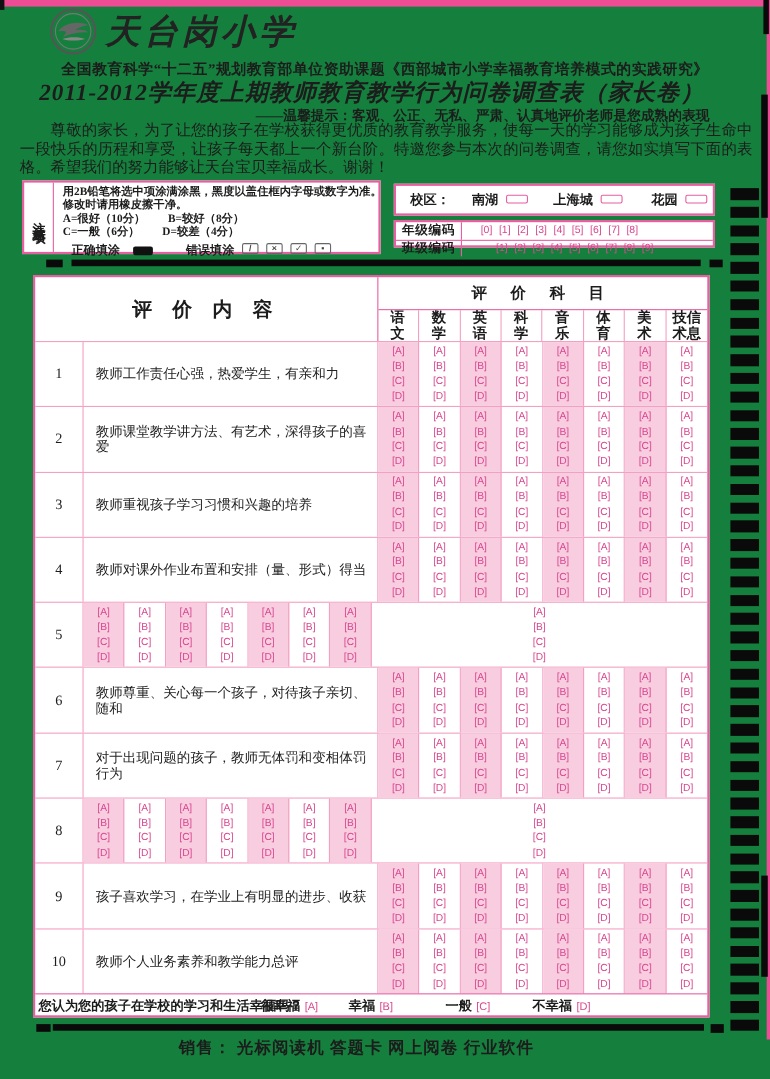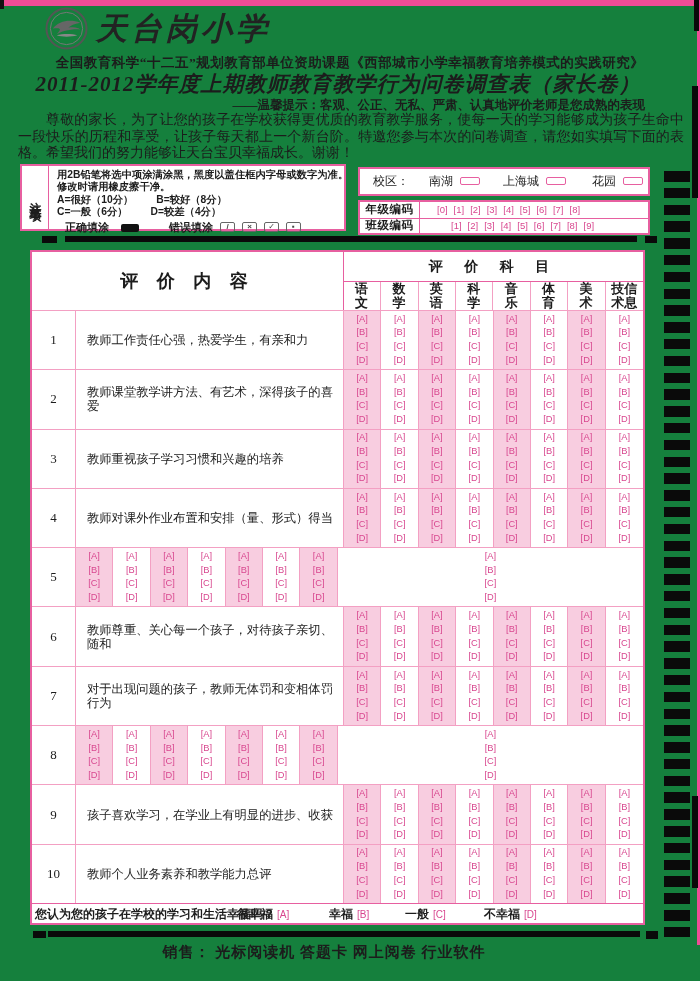--- a/index.html
+++ b/index.html
@@ -30,36 +30,36 @@
   .project-line{position:absolute;left:20px;top:54px;width:660px;text-align:center;font-size:13.5px;font-weight:bold;letter-spacing:.5px;}
   .main-title{position:absolute;left:28px;top:70px;width:620px;text-align:center;font-size:21px;font-weight:bold;font-style:italic;letter-spacing:1px;}
   .tip-line{position:absolute;left:0;top:97px;width:645px;text-align:right;font-size:12.5px;font-weight:bold;}
   .greeting{position:absolute;left:18px;top:112px;width:666px;font-size:14px;line-height:16.6px;text-indent:2em;text-align:justify;}
 
   
   .notice-box{position:absolute;left:20px;top:164px;width:326px;height:67px;border:2px solid var(--border-pink);display:flex;background:#fff;}
   .notice-label{width:27px;border-right:1px solid var(--border-pink);display:flex;align-items:center;justify-content:center;
     writing-mode:vertical-rl;text-orientation:upright;font-size:12px;font-weight:bold;letter-spacing:3px;}
   .notice-content{flex:1;padding:3px 6px 2px 8px;font-family:"Liberation Sans","DejaVu Sans",sans-serif;}
-  .notice-line{font-size:10.3px;font-weight:bold;line-height:12.3px;white-space:pre;}
+  .notice-line{font-size:10.3px;font-weight:bold;line-height:12.3px;white-space:pre;font-family:Liberation Serif, serif;}
   .fill-demo{display:flex;align-items:center;margin-top:2px;font-size:11px;font-weight:bold;}
   .correct-mark{display:inline-block;width:18px;height:8px;background:#111;border-radius:2px;margin:0 30px 0 12px;}
   .wbox{display:inline-block;width:15px;height:10px;border:1px solid #666;border-radius:2px;margin-left:7px;
     font-size:8px;line-height:8px;text-align:center;color:#444;overflow:hidden;}
   .demo-correct-label{margin-left:8px;}
 
   
   .campus-box{position:absolute;left:358px;top:167px;width:292px;height:29px;border:2px solid var(--border-pink);
-    display:flex;align-items:center;font-size:12px;font-weight:normal;background:#fff;}
+    display:flex;align-items:center;font-size:12px;font-weight:bold;background:#fff;}
   .campus-label{margin-left:13px;}
   .campus-name{margin-left:20px;}
   .campus-name.g2{margin-left:23px;}
   .campus-name.g3{margin-left:26px;}
   .cbox{display:inline-block;width:20px;height:8px;border:1.5px solid var(--border-pink);border-radius:2px;margin-left:7px;background:#fff;}
-  .codes-box{position:absolute;left:358px;top:200px;width:292px;height:35px;border:2px solid var(--border-pink);background:#fff;}
+  .codes-box{position:absolute;left:358px;top:200px;width:292px;height:25px;border:2px solid var(--border-pink);background:#fff;}
   .code-row{display:flex;height:15.5px;align-items:center;}
   .code-row + .code-row{border-top:1px solid var(--border-pink);}
   .code-label{width:60px;height:100%;border-right:1px solid var(--border-pink);display:flex;align-items:center;justify-content:center;
     font-size:11.5px;font-weight:bold;letter-spacing:.5px;}
   .code-bubbles{flex:1;white-space:nowrap;color:var(--bubble-pink);font-family:"Liberation Sans","DejaVu Sans",sans-serif;font-size:9.5px;}
   .code-bubbles.pad0{padding-left:17px;}
   .code-bubbles.pad1{padding-left:31px;}
   .code-bubble{display:inline-block;margin-right:6px;cursor:pointer;}
 
   
@@ -90,21 +90,21 @@
   .bubble-cell{width:37.4px;border-right:1px solid var(--line-pink);display:flex;flex-direction:column;align-items:center;
     justify-content:center;font-family:"Liberation Sans","DejaVu Sans",sans-serif;}
   .bubble-cell:last-child{border-right:none;flex:1;}
   .bubble-cell.shade{background:var(--shade-pink);}
   .bubble{font-size:9.3px;line-height:13.7px;color:var(--bubble-pink);cursor:pointer;}
   .hap-row{position:relative;height:19px;border-top:1.5px solid var(--border-pink);font-size:12px;}
   .hap-q{position:absolute;left:3px;top:2px;font-weight:bold;font-size:12px;}
   .hop{position:absolute;top:2px;white-space:nowrap;}
   .hop .hop-label{font-weight:bold;}
   .hop .hop-mark{color:var(--bubble-pink);font-family:"Liberation Sans","DejaVu Sans",sans-serif;font-size:10px;margin-left:4px;cursor:pointer;}
-  .hop.o0{left:205px;} .hop.o1{left:297px;} .hop.o2{left:373px;} .hop.o3{left:452px;}
+  .hop.o0{left:205px;} .hop.o1{left:285px;} .hop.o2{left:373px;} .hop.o3{left:452px;}
 
   
   .timing-col{position:absolute;left:664px;top:171px;width:26px;height:767px;display:flex;flex-direction:column;justify-content:space-between;}
   .tmark{width:26px;height:10.5px;background:#0a0a0a;}
 
   .footer-line{position:absolute;left:0;top:943px;width:648px;text-align:center;font-size:15px;font-weight:bold;letter-spacing:1px;}
 </style>
 </head>
 <body>
 

